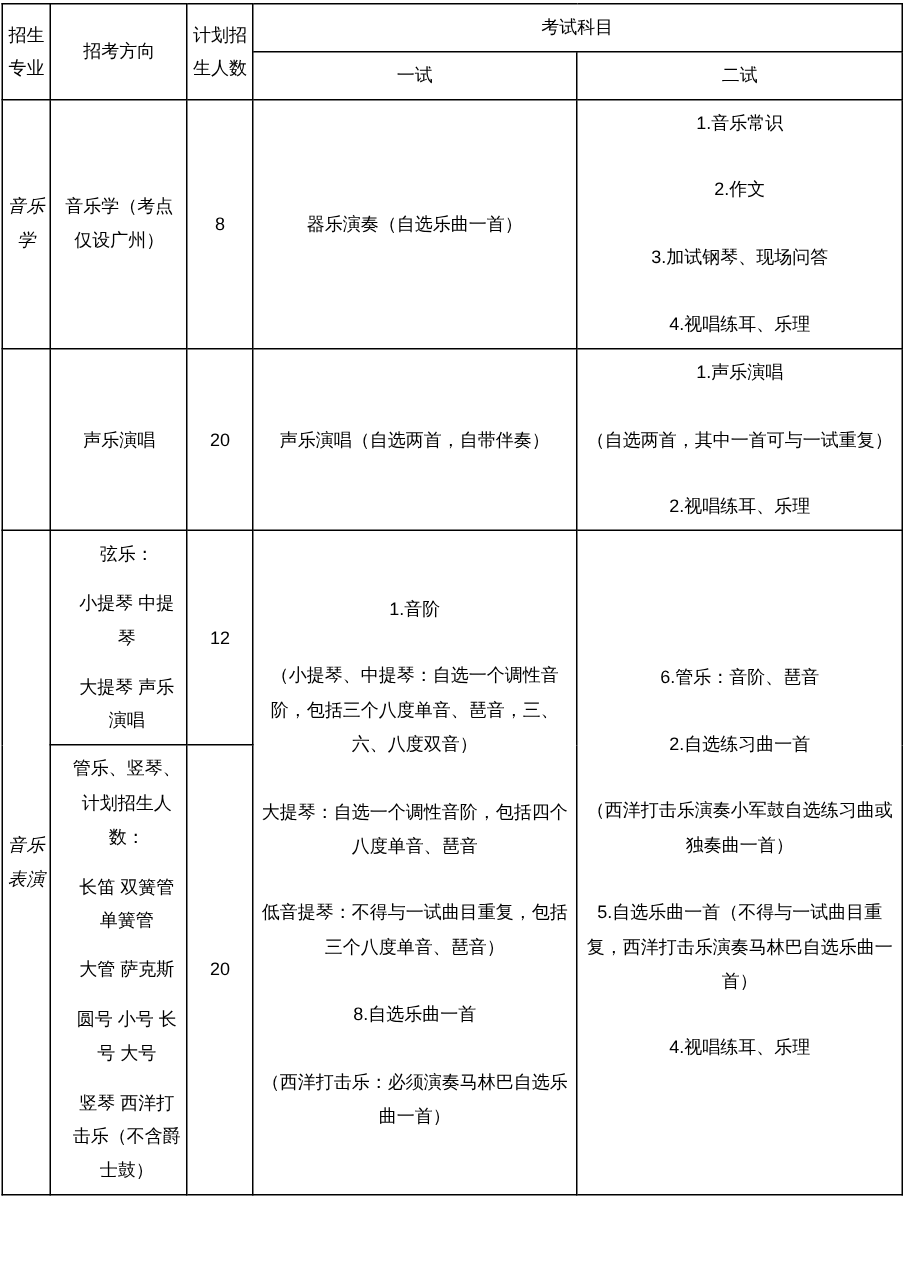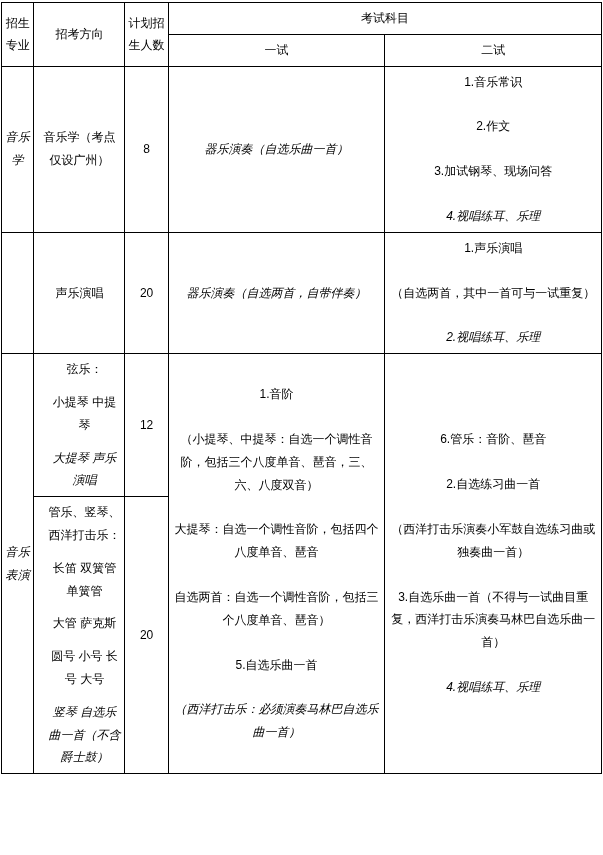--- a/index.html
+++ b/index.html
@@ -48,21 +48,20 @@
     font-size: 12.5px;
     line-height: 1.55;
     letter-spacing: 0.5px;
     font-style: italic;
   }
   .cell-lines p {
     margin: 0 0 14px 0;
   }
   .cell-lines p:last-child {
     margin-bottom: 0;
-    font-style: italic;
   }
   .tight p {
     margin: 0 0 10px 10px;
   }
   .tight p:last-child { margin-bottom: 0; }
   .loose p {
     margin: 0 0 22px 0;
   }
   .loose p:last-child { margin-bottom: 0; }
   .num {
@@ -116,21 +115,21 @@
           </div>
         </td>
       </tr>
 
       <tr>
         <td class="vert"></td>
         <td class="dir-pad">声乐演唱</td>
         <td class="num">20</td>
         <td class="subj-pad">
           <div class="cell-lines">
-            <p>器乐演奏（自选两首，自带伴奏）</p>
+            <p>声乐演唱（自选两首，自带伴奏）</p>
           </div>
         </td>
         <td class="subj-pad">
           <div class="cell-lines loose">
             <p>1.声乐演唱</p>
             <p>（自选两首，其中一首可与一试重复）</p>
             <p>2.视唱练耳、乐理</p>
           </div>
         </td>
       </tr>
@@ -143,44 +142,44 @@
             <p>小提琴 中提琴</p>
             <p>大提琴 声乐演唱</p>
           </div>
         </td>
         <td class="num">12</td>
         <td class="subj-pad" rowspan="2">
           <div class="cell-lines loose">
             <p>1.音阶</p>
             <p>（小提琴、中提琴：自选一个调性音阶，包括三个八度单音、琶音，三、六、八度双音）</p>
             <p>大提琴：自选一个调性音阶，包括四个八度单音、琶音</p>
-            <p>自选两首：自选一个调性音阶，包括三个八度单音、琶音）</p>
-            <p>5.自选乐曲一首</p>
+            <p>低音提琴：不得与一试曲目重复，包括三个八度单音、琶音）</p>
+            <p>8.自选乐曲一首</p>
             <p>（西洋打击乐：必须演奏马林巴自选乐曲一首）</p>
           </div>
         </td>
         <td class="subj-pad" rowspan="2">
           <div class="cell-lines loose">
             <p>6.管乐：音阶、琶音</p>
             <p>2.自选练习曲一首</p>
             <p>（西洋打击乐演奏小军鼓自选练习曲或独奏曲一首）</p>
-            <p>3.自选乐曲一首（不得与一试曲目重复，西洋打击乐演奏马林巴自选乐曲一首）</p>
+            <p>5.自选乐曲一首（不得与一试曲目重复，西洋打击乐演奏马林巴自选乐曲一首）</p>
             <p>4.视唱练耳、乐理</p>
           </div>
         </td>
       </tr>
 
       <tr>
         <td class="dir-pad">
           <div class="cell-lines tight">
-            <p>管乐、竖琴、西洋打击乐：</p>
+            <p>管乐、竖琴、计划招生人数：</p>
             <p>长笛 双簧管 单簧管</p>
             <p>大管 萨克斯</p>
             <p>圆号 小号 长号 大号</p>
-            <p>竖琴 自选乐曲一首（不含爵士鼓）</p>
+            <p>竖琴 西洋打击乐（不含爵士鼓）</p>
           </div>
         </td>
         <td class="num">20</td>
       </tr>
 
     </tbody>
   </table>
 
 </div>
 

